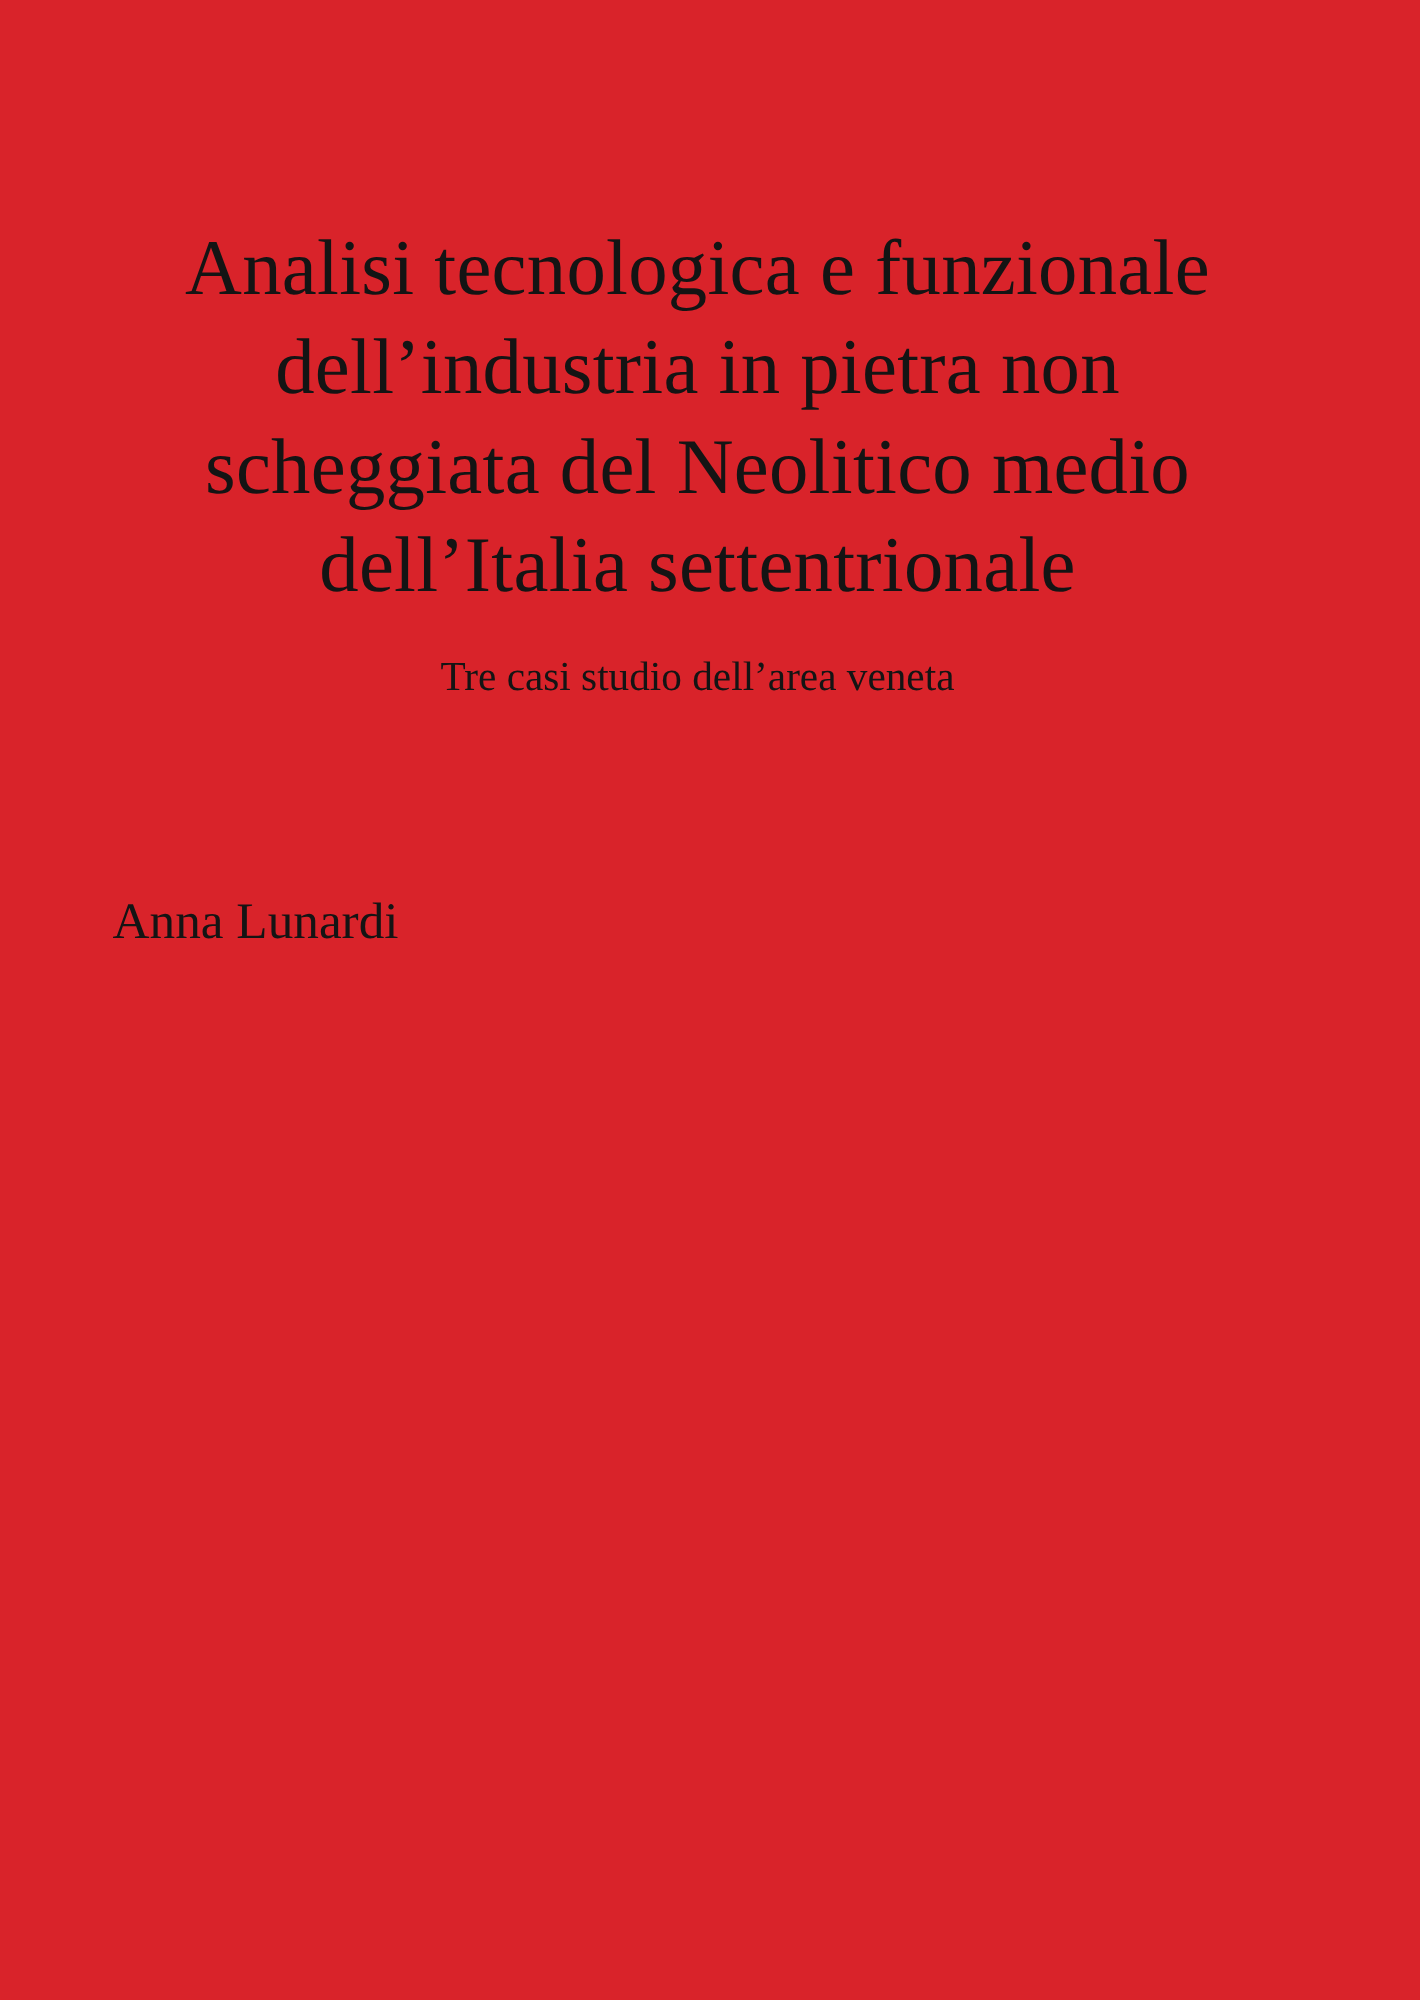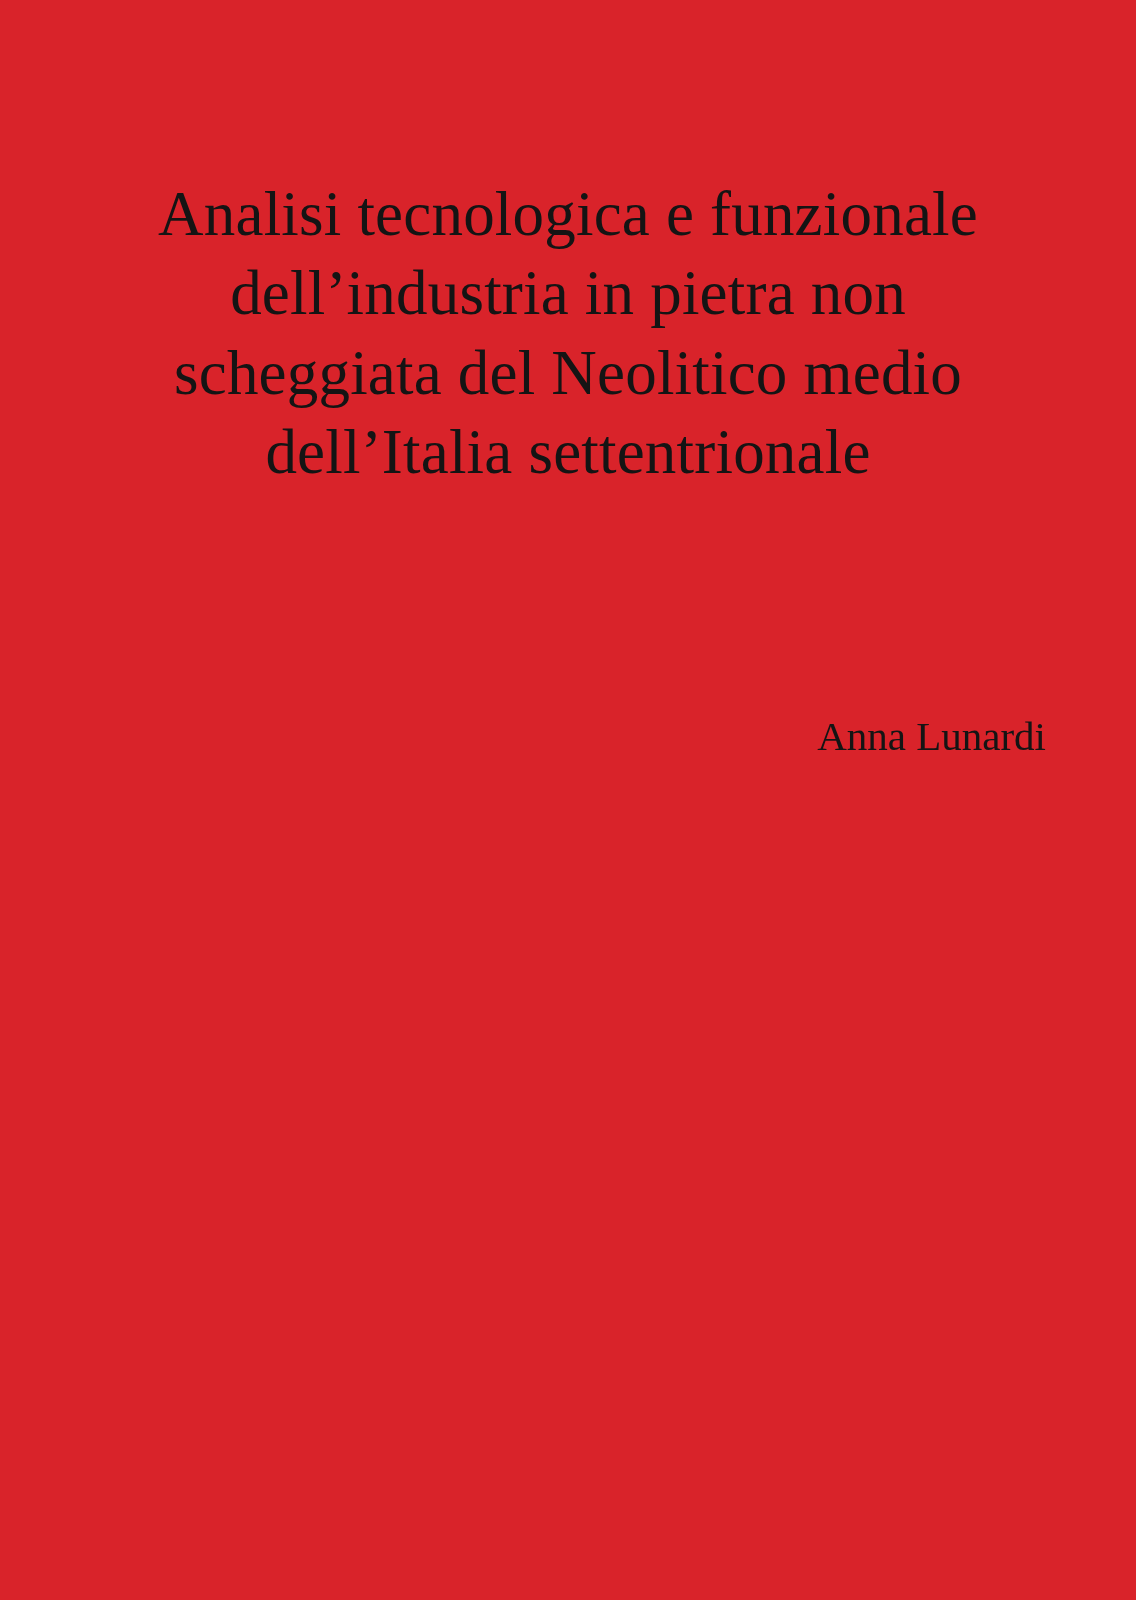--- a/index.html
+++ b/index.html
@@ -16,21 +16,21 @@
   }
   .cover {
     position: relative;
     width: 1136px;
     height: 1600px;
     box-sizing: border-box;
   }
   .title-block {
     position: absolute;
     top: 175px;
-    left: 90px;
+    left: 80px;
     width: 956px;
     text-align: center;
   }
   .main-title {
     font-size: 63px;
     line-height: 1.26;
     font-weight: normal;
     letter-spacing: 0.2px;
     margin: 0;
     color: #141414;
@@ -40,21 +40,21 @@
     font-size: 33px;
     line-height: 1.3;
     font-weight: normal;
     color: #141414;
   }
   .author {
     position: absolute;
     top: 712px;
     left: 90px;
     width: 956px;
-    text-align: right;
+    text-align: left;
     font-size: 41px;
     line-height: 1.2;
     color: #141414;
   }
   .footer {
     position: absolute;
     bottom: 92px;
     left: 90px;
     width: 956px;
     text-align: center;
@@ -73,18 +73,19 @@
     color: #141414;
   }
 </style>
 </head>
 <body>
 
 <div class="cover">
 
   <div class="title-block">
     <h1 class="main-title">Analisi tecnologica e funzionale dell’industria in pietra non scheggiata del Neolitico medio dell’Italia settentrionale</h1>
+    <h2 class="subtitle">Tre casi studio dell’area veneta</h2>
   </div>
 
   <div class="author">Anna Lunardi</div>
 
 
 </div>
 
 </body></html>

